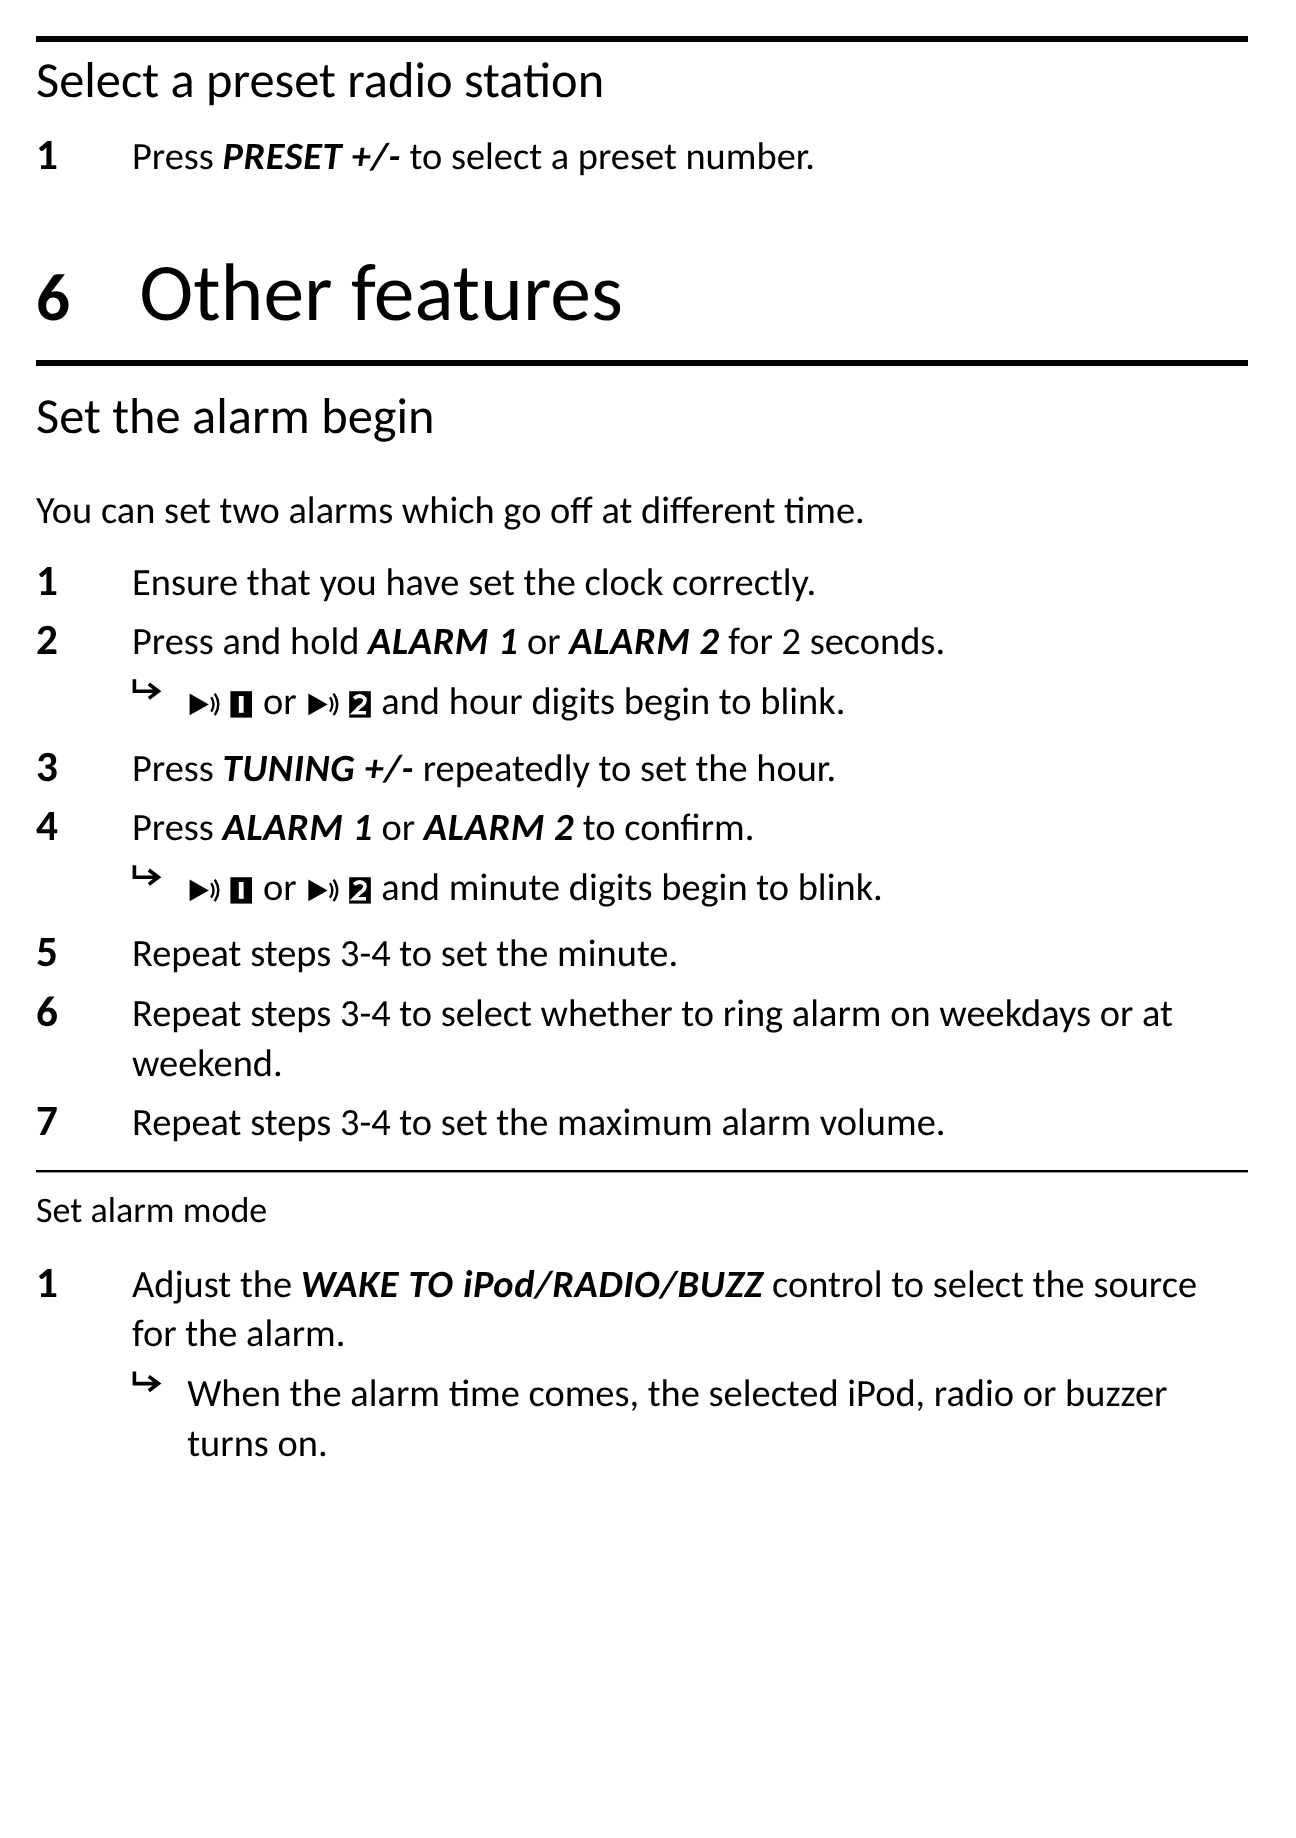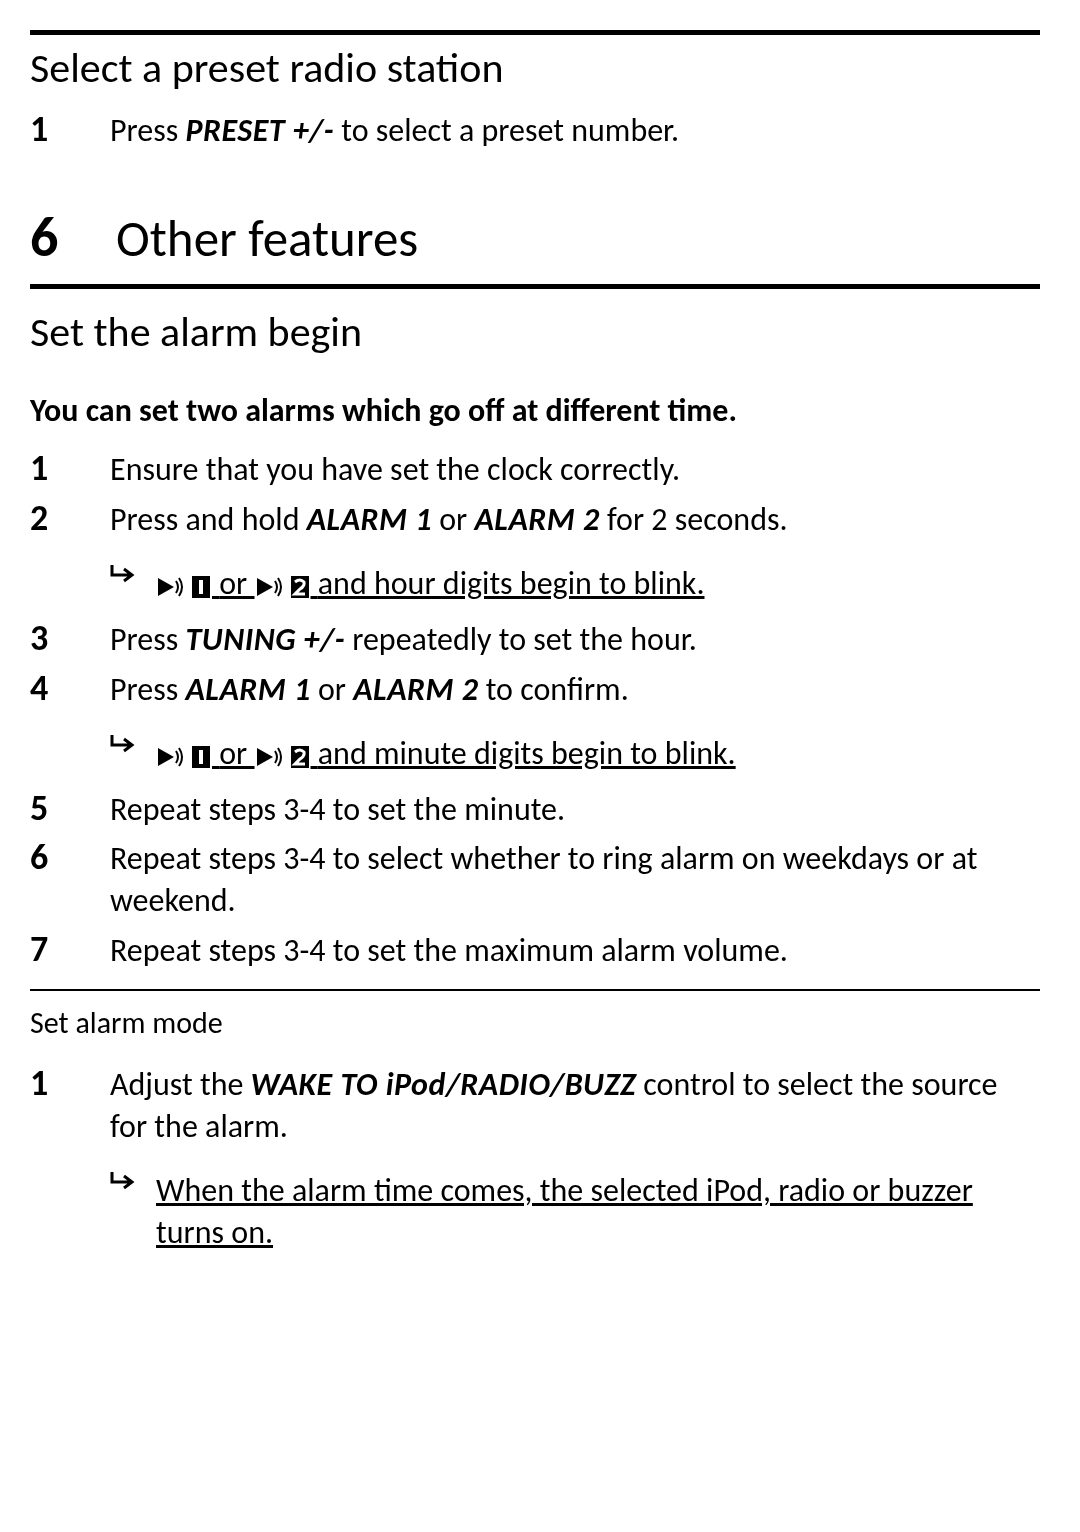--- a/index.html
+++ b/index.html
@@ -26,26 +26,26 @@
       padding-bottom: 10px;
       margin-top: 50px;
       margin-bottom: 16px;
     }
     .chapter-num {
       font-size: 56px;
       font-weight: 600;
       width: 86px;
     }
     .chapter-title {
-      font-size: 51px;
+      font-size: 68px;
       font-weight: 400;
     }
     .intro-text {
       font-size: 32px;
-      font-weight: 700;
+      font-weight: 400;
       margin-bottom: 18px;
       margin-top: 30px;
     }
     ol.steps {
       list-style: none;
       counter-reset: step;
     }
     ol.steps > li {
       display: flex;
       font-size: 32px;
@@ -59,23 +59,22 @@
       flex: 0 0 80px;
       line-height: 1.1;
     }
     ol.steps > li .stepbody {
       flex: 1;
     }
     .control-label { font-weight: 700; letter-spacing: 0.5px; font-style: italic; }
     .result-row {
       display: flex;
       align-items: flex-start;
-      margin-top: 23px;
+      margin-top: 8px;
       margin-bottom: 6px;
-      text-decoration: underline;
     }
     .result-arrow {
       width: 46px;
       flex: 0 0 46px;
       display: inline-flex;
       align-items: center;
     }
     .result-arrow svg { width: 28px; height: 20px; }
     .result-text {
       flex: 1;

